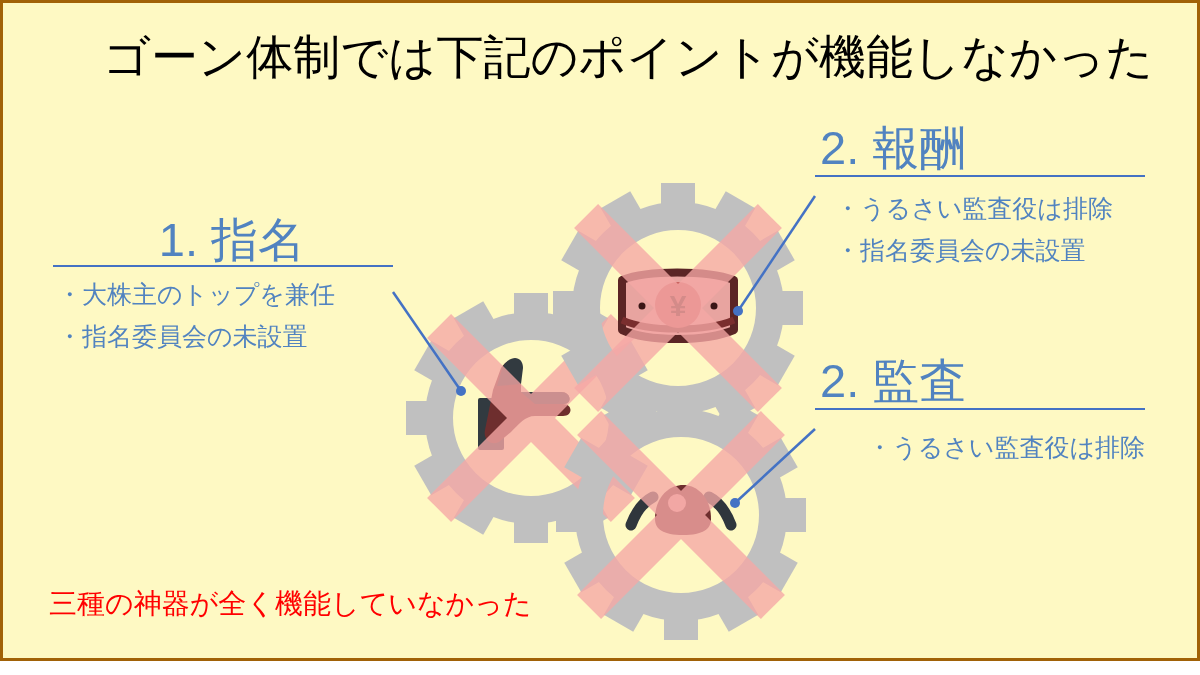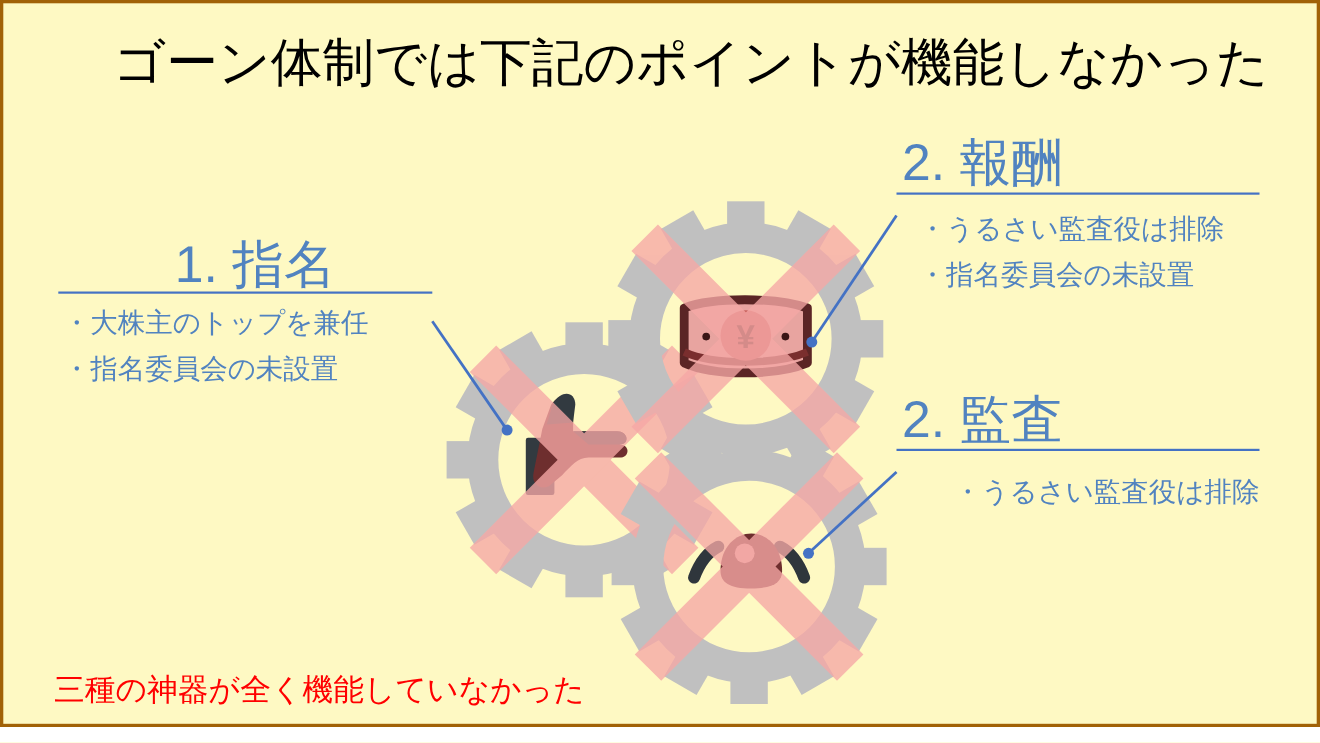--- a/index.html
+++ b/index.html
@@ -96,21 +96,21 @@
     top: 0;
     width: 1200px;
     height: 675px;
     pointer-events: none;
   }
 
   
   #conclusion {
     position: absolute;
     left: 46px;
-    top: 604px;
+    top: 581px;
     font-size: 28px;
     line-height: 40px;
     color: #FF0000;
     white-space: nowrap;
   }
 </style>
 </head>
 <body>
 
 <div id="slide">

